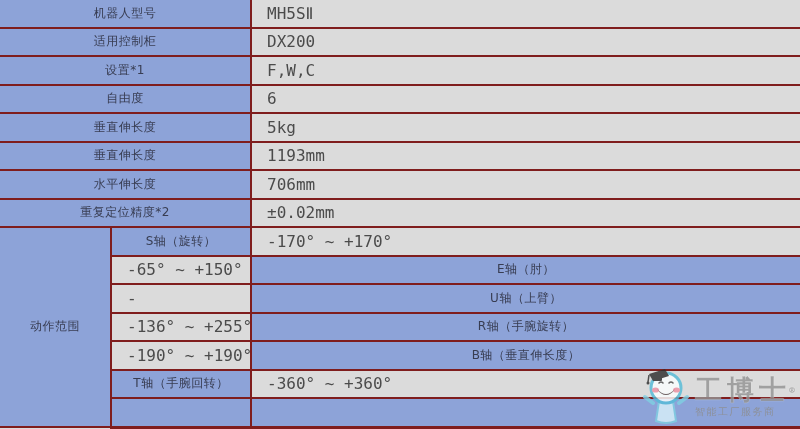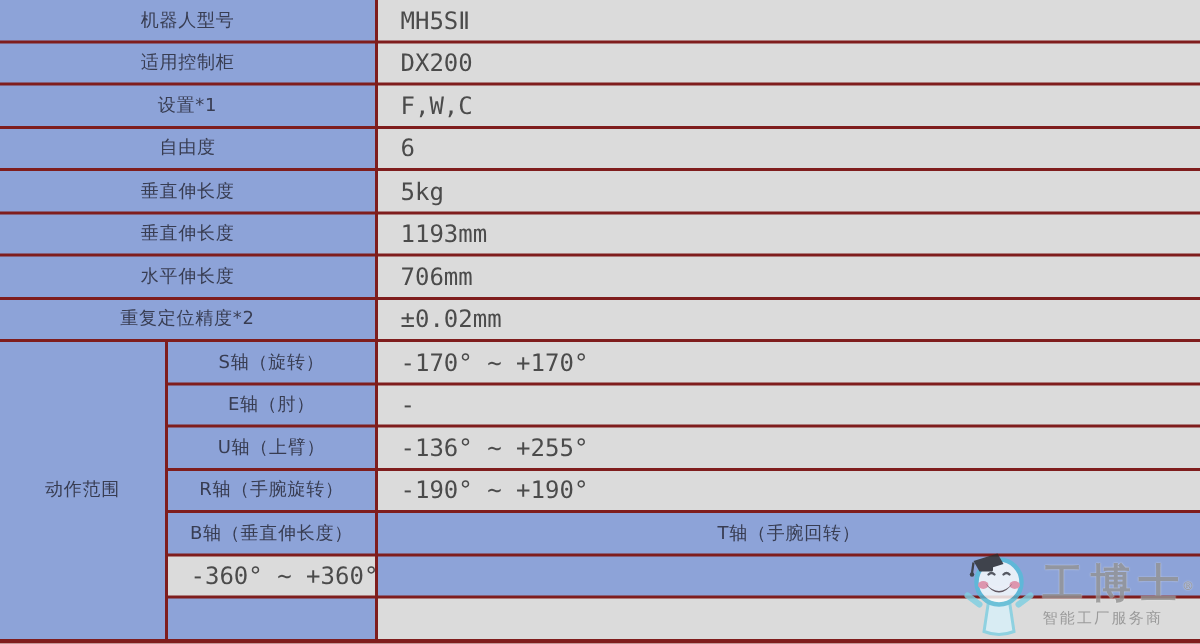--- a/index.html
+++ b/index.html
@@ -118,20 +118,21 @@
     <div class="cell value">706mm</div>
 
     <div class="cell label span2">重复定位精度*2</div>
     <div class="cell value">±0.02mm</div>
 
     <div class="cell label group">动作范围</div>
 
     <div class="cell label">S轴（旋转）</div>
     <div class="cell value">-170° ~ +170°</div>
 
+    <div class="cell value">-65° ~ +150°</div>
 
     <div class="cell label">E轴（肘）</div>
     <div class="cell value">-</div>
 
     <div class="cell label">U轴（上臂）</div>
     <div class="cell value">-136° ~ +255°</div>
 
     <div class="cell label">R轴（手腕旋转）</div>
     <div class="cell value">-190° ~ +190°</div>
 

